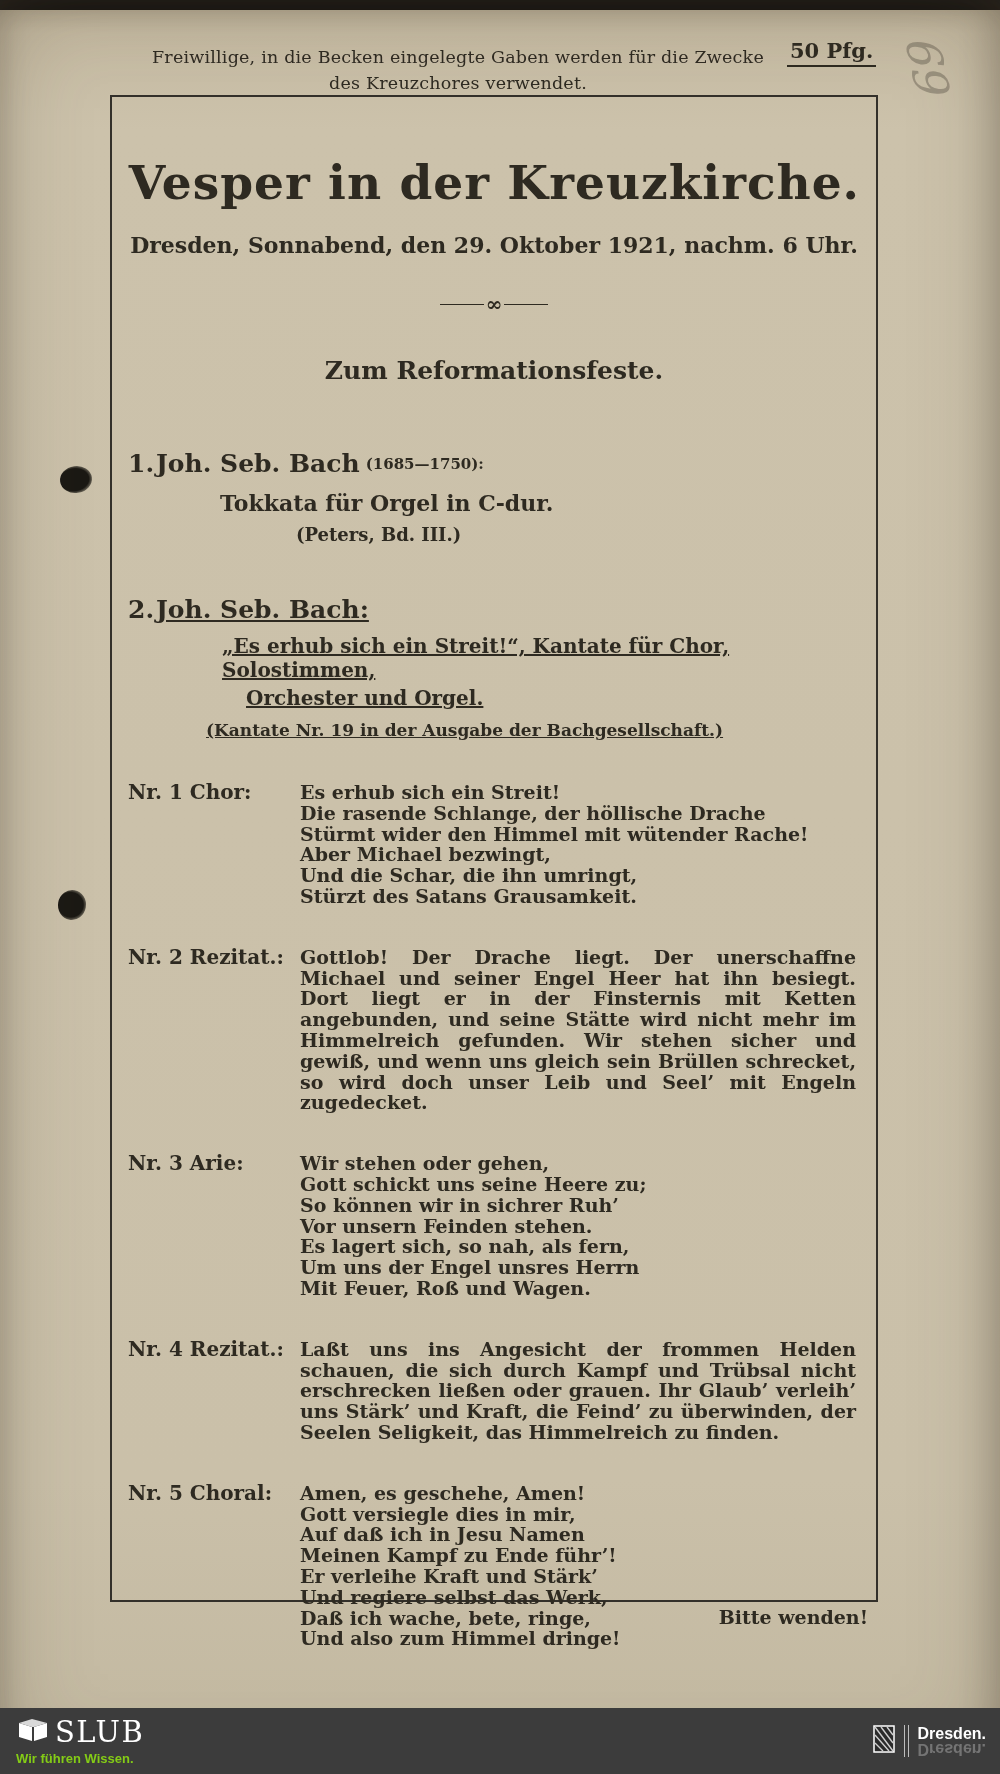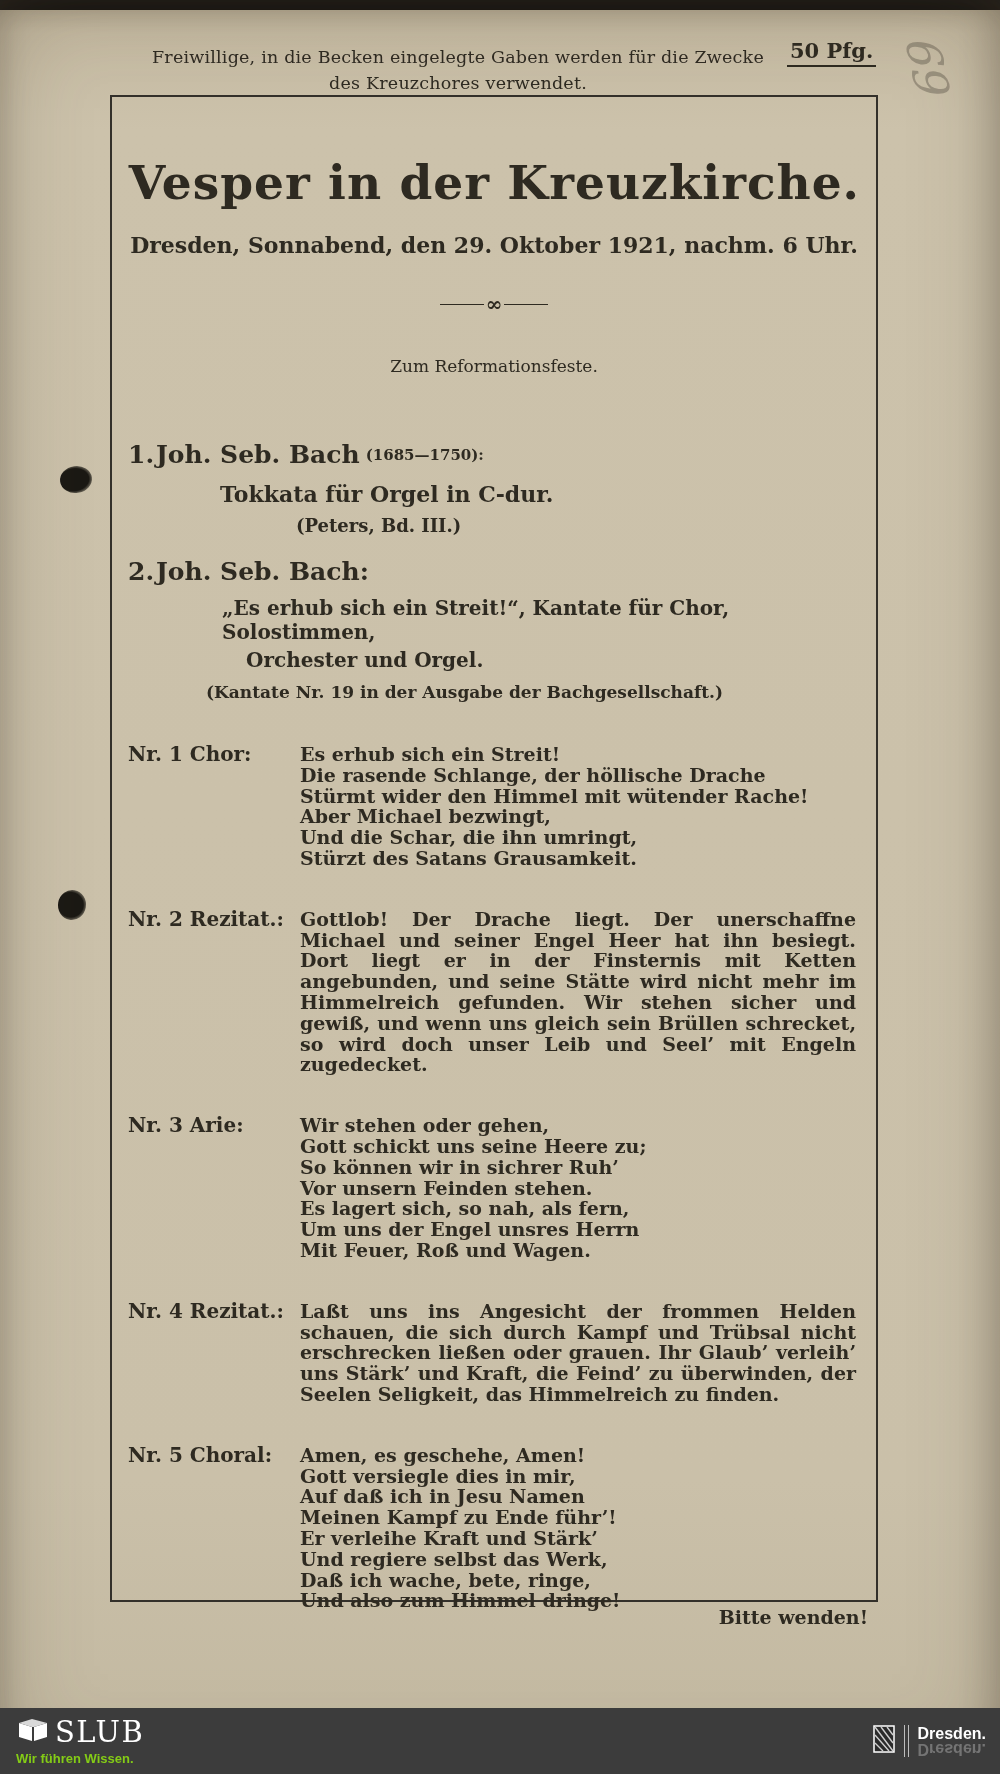--- a/index.html
+++ b/index.html
@@ -22,24 +22,24 @@
 
   
   .box{position:absolute;left:110px;top:95px;width:764px;height:1503px;
     border:2.5px solid #33302a;}
   .box-inner{padding:0 16px;}
   .title{margin-top:58px;text-align:right;font-size:47px;font-weight:bold;letter-spacing:1px;}
   .dateline{margin-top:22px;text-align:center;font-size:22px;font-weight:bold;}
   .divider{margin-top:36px;display:flex;justify-content:center;align-items:center;gap:2px;height:20px;}
   .dline{width:44px;border-top:1.6px solid #2e2a21;}
   .dglyph{font-size:20px;font-weight:bold;line-height:14px;}
-  .occasion{margin-top:42px;text-align:center;font-size:17px;font-weight:normal;}
+  .occasion{margin-top:42px;text-align:center;font-size:25px;font-weight:bold;}
 
   .item{margin-top:64px;}
-  .item2{margin-top:21px;}
+  .item2{margin-top:50px;text-decoration:underline;}
   .item-head{font-size:25px;font-weight:bold;}
   .item-no{display:inline-block;min-width:28px;}
   .item-dates{font-size:15px;font-weight:bold;margin-left:6px;position:relative;top:-3px;}
   .work{font-weight:bold;font-size:21px;margin-top:12px;}
   .w1{margin-left:92px;font-size:22px;}
   .w2a{margin-left:94px;font-size:20px;margin-top:10px;}
   .w2b{margin-left:118px;font-size:20px;margin-top:4px;}
   .note{font-weight:bold;font-size:18px;margin-top:8px;}
   .n1{margin-left:168px;}
   .n2{margin-left:78px;font-size:17px;margin-top:10px;}

